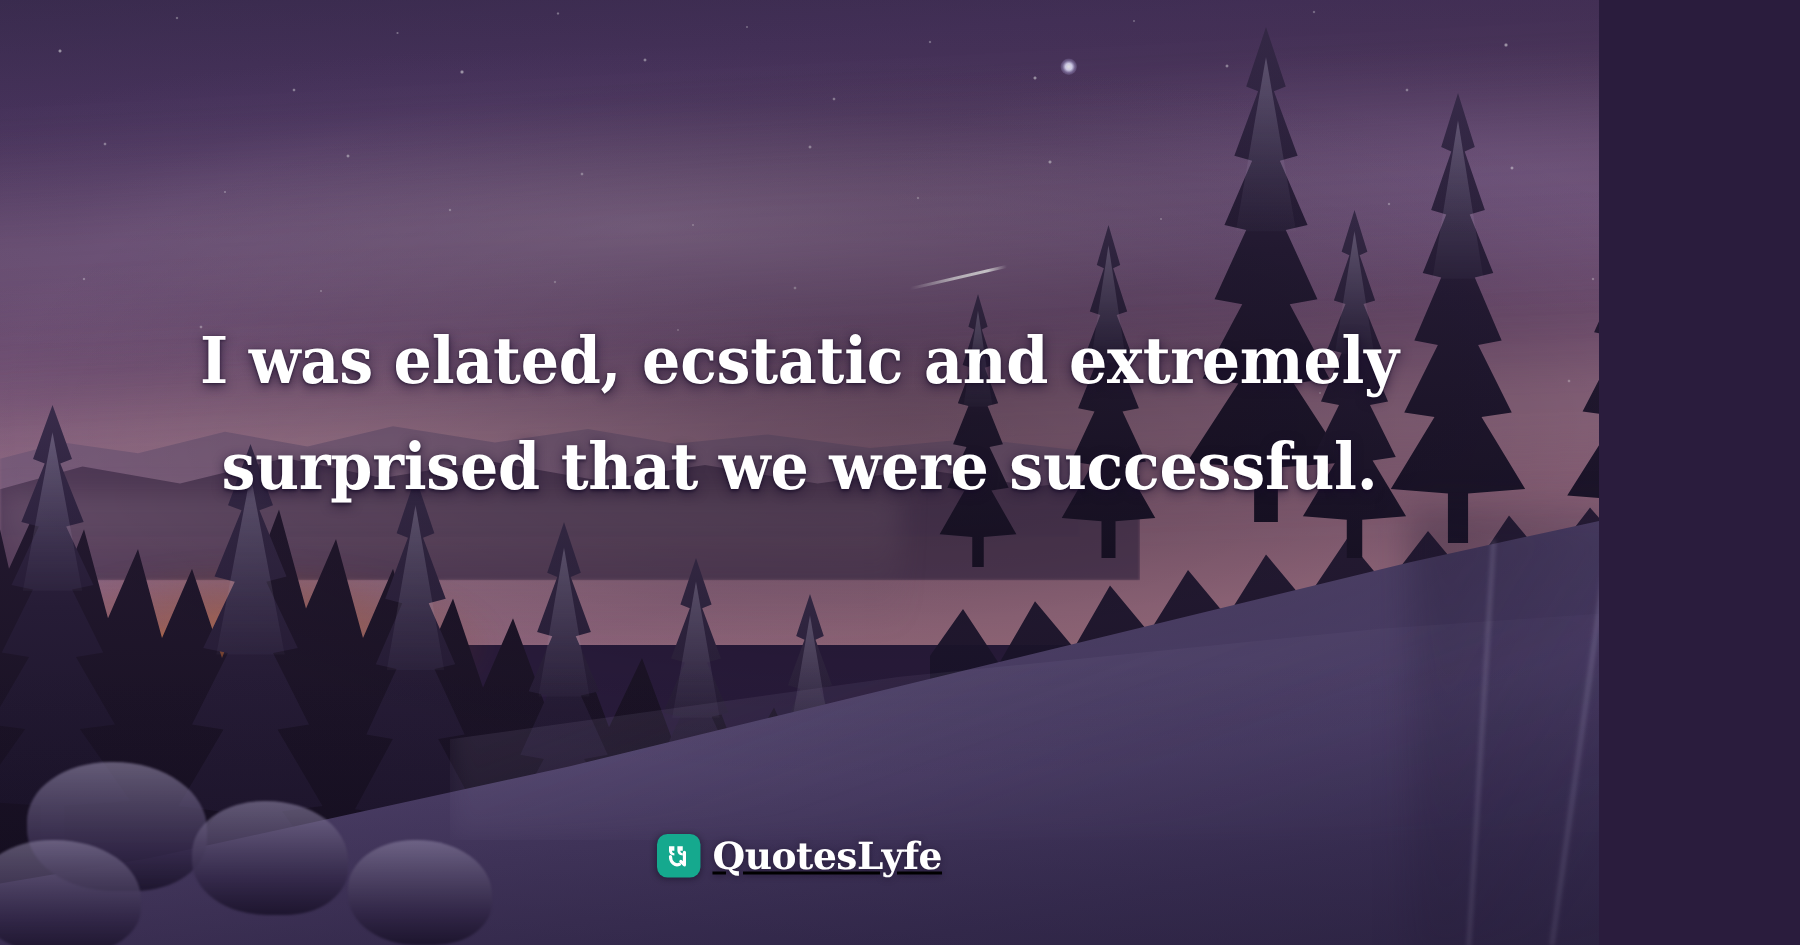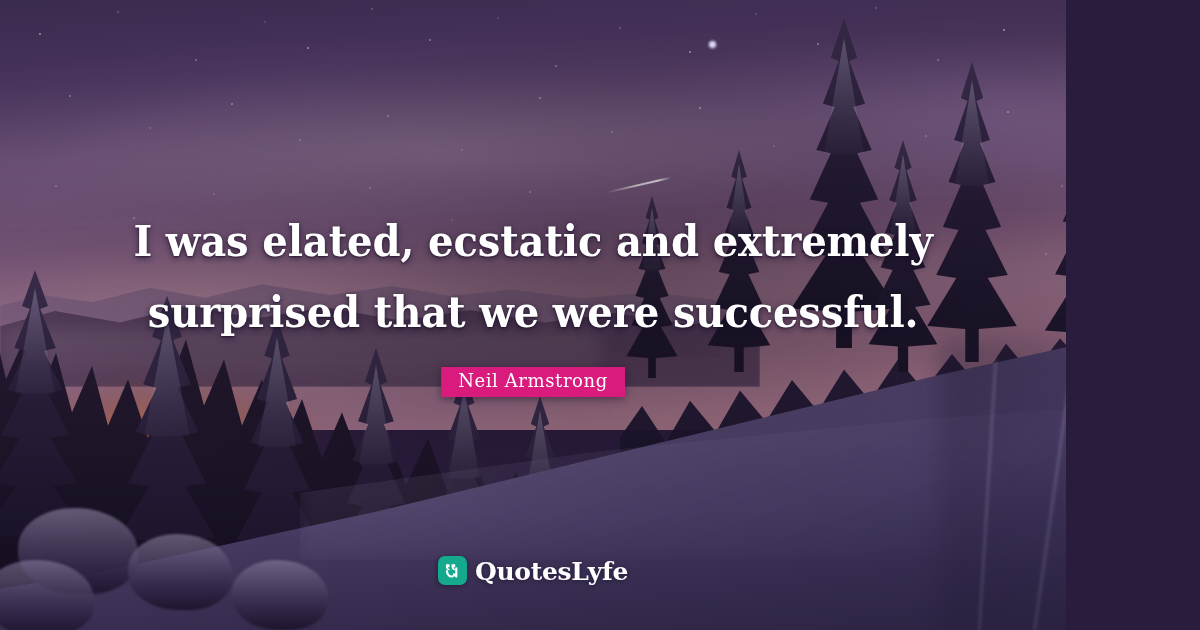--- a/index.html
+++ b/index.html
@@ -300,22 +300,23 @@
     font-size:18px;
     line-height:20px;
     letter-spacing:.6px;
     white-space:nowrap;
     box-shadow:0 2px 8px rgba(20,10,34,.45);
   }
 
   .brand {
     position:absolute; left:50%; top:556px;
     transform:translateX(-50%);
-    display:flex; align-items:flex-end; gap:8px;
+    display:flex; align-items:center; gap:8px;
     white-space:nowrap;
+    text-decoration:underline;
   }
   .brand-mark {
     width:29px; height:29px;
     border-radius:7px;
     background:#15a98e;
     position:relative;
     flex:0 0 auto;
     box-shadow:0 1px 4px rgba(10,6,22,.45);
   }
   .brand-name {
@@ -425,21 +426,20 @@
     <div class="vignette"></div>
   </div>
 
   <div class="content">
 
     <div class="quote-block">
       <span class="quote-line">I was elated, ecstatic and extremely</span>
       <span class="quote-line">surprised that we were successful.</span>
     </div>
 
-    <div class="author-badge">Neil Armstrong</div>
 
     <div class="brand">
       <span class="brand-mark">
         <svg width="29" height="29" viewBox="0 0 29 29" aria-hidden="true">
           <path d="M8.0 8.2 h3.6 v3.0 h-1.6 c0 1.0 .5 1.5 1.6 1.6 v1.5 c-2.5 -.1 -3.6 -1.4 -3.6 -3.6 z" fill="#ffffff"></path>
           <path d="M13.6 8.2 h3.6 v3.0 h-1.6 c0 1.0 .5 1.5 1.6 1.6 v1.5 c-2.5 -.1 -3.6 -1.4 -3.6 -3.6 z" fill="#ffffff"></path>
           <path d="M9.0 15.0 c0 4.0 3.0 6.4 6.0 5.2" stroke="#ffffff" stroke-width="2.1" fill="none" stroke-linecap="round"></path>
           <path d="M18.3 12.2 v8.4 l-2.4 -2.3" stroke="#ffffff" stroke-width="2.1" fill="none" stroke-linecap="round" stroke-linejoin="round"></path>
         </svg>
       </span>

